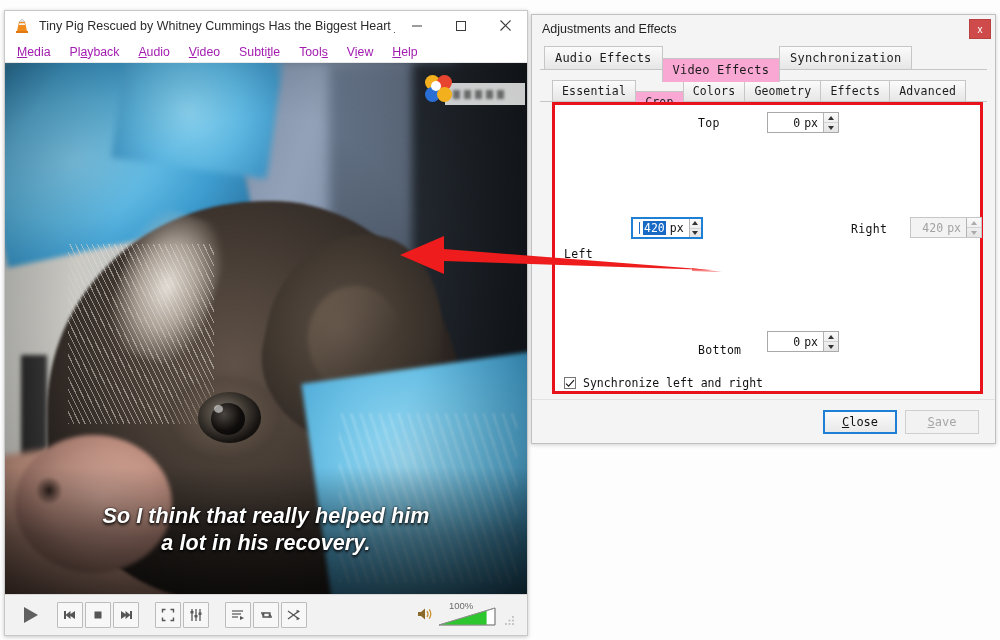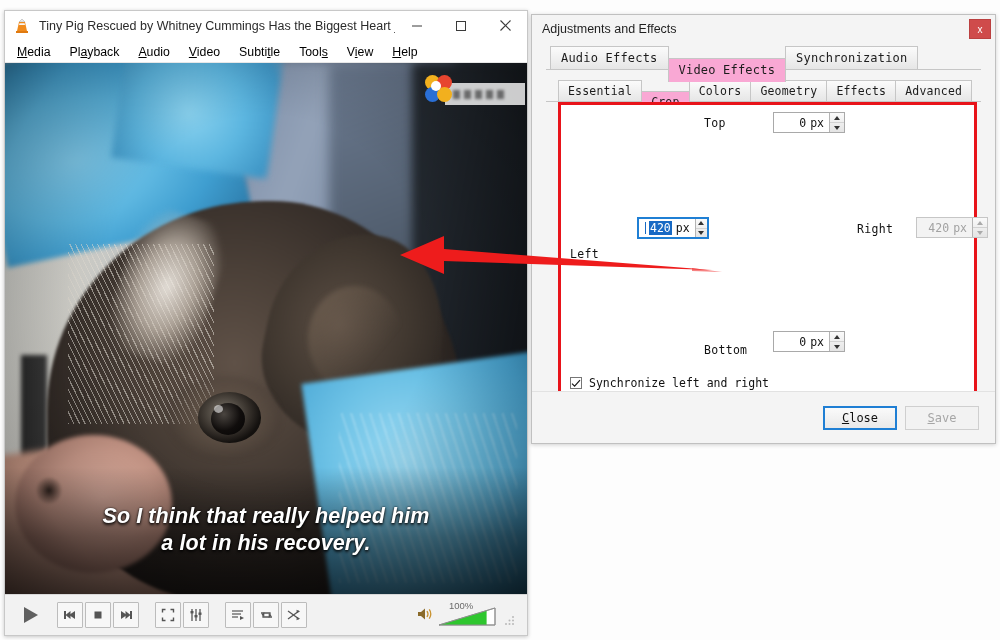--- a/index.html
+++ b/index.html
@@ -35,21 +35,21 @@
     width:44px; height:29px; display:flex; align-items:center; justify-content:center;
     color:#333; font-size:13px; flex:none;
   }
   .wbtn svg { display:block; }
 
   #vlc-menubar {
     height:22px; min-height:22px; background:#ffffff;
     display:flex; align-items:center; padding-left:12px; gap:19px;
     border-bottom:1px solid #e7e7e7;
   }
-  .menu-item { font-size:12.3px; color:#000000; white-space:nowrap; }
+  .menu-item { font-size:12.3px; color:#a21caf; white-space:nowrap; }
   .menu-item u { text-decoration: underline; }
 
   
   #video-area {
     position:relative; flex:1; background:#1b1b1b; overflow:hidden;
   }
   #video-canvas { position:absolute; inset:0; }
 
   
   .vl { position:absolute; }
@@ -232,21 +232,21 @@
     position:absolute; left:531px; top:14px; width:465px; height:430px;
     background:#f4f4f4; border:1px solid #c0c0c0;
     box-shadow: 0 1px 4px rgba(0,0,0,.18);
   }
   #dlg-title-row { height:28px; display:flex; align-items:center; padding:0 4px 0 10px; }
   #dlg-title { flex:1; font-size:12.5px; color:#1f1f1f; }
   #dlg-close {
     width:22px; height:20px; background:#cf4b4b; border:1px solid #bb4040;
     color:#fff; font-size:10px; display:flex; align-items:center; justify-content:center;
   }
-  #dlg-body { padding:0 14px; }
+  #dlg-body { padding:0 8px; }
 
   .tabrow { display:flex; align-items:flex-end; border-bottom:1px solid #c6c6c6; }
   .tab {
     font-family:"DejaVu Sans Mono", monospace;
     font-size:12px; color:#1c1c1c;
     padding:4px 10px 4px 10px;
     border:1px solid #c6c6c6; border-bottom:none;
     background: linear-gradient(to bottom,#fbfbfb,#e6e6e6);
     margin-right:-1px; white-space:nowrap; letter-spacing:.2px;
   }
@@ -298,21 +298,21 @@
     position:absolute; display:flex; align-items:center; gap:7px;
     font-family:"DejaVu Sans Mono", monospace; font-size:11.5px; color:#111;
   }
   .chkbox {
     width:12px; height:12px; border:1px solid #767676; background:#fff;
     display:flex; align-items:center; justify-content:center; flex:none;
   }
   .chkbox svg { display:block; }
 
   #dlg-footer {
-    position:absolute; left:0; right:0; bottom:0; height:52px;
+    position:absolute; left:0; right:0; bottom:0; height:44px;
     display:flex; align-items:center; justify-content:flex-end;
     gap:8px; padding-right:16px;
     background:#f4f4f4; border-top:1px solid #e2e2e2;
   }
   .dlg-btn {
     min-width:74px; height:24px; font-family:"DejaVu Sans Mono", monospace;
     font-size:12px; display:flex; align-items:center; justify-content:center;
     border:1px solid #adadad; background: linear-gradient(to bottom,#fafafa,#e9e9e9);
     color:#111;
   }

